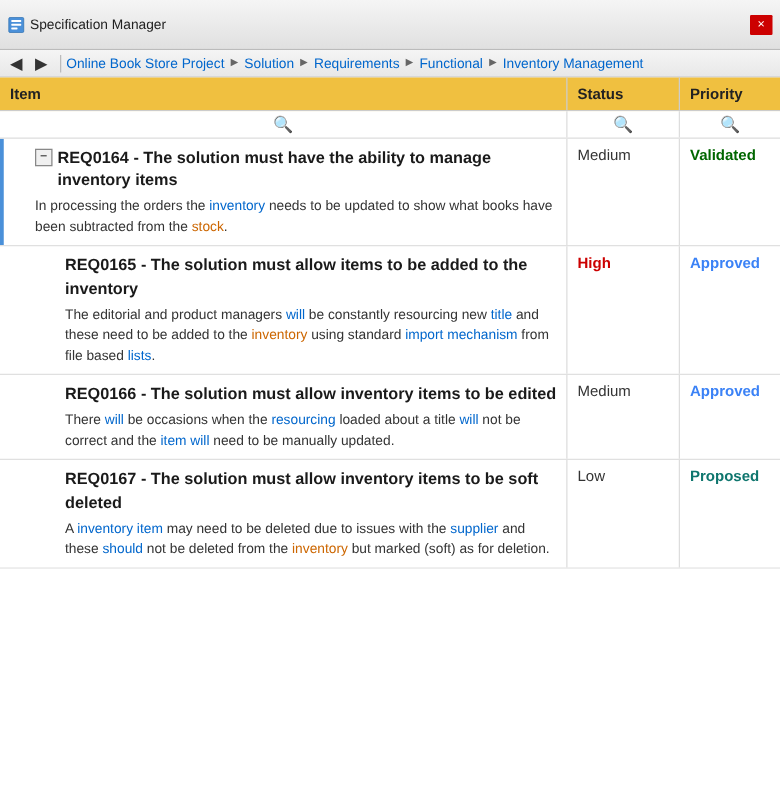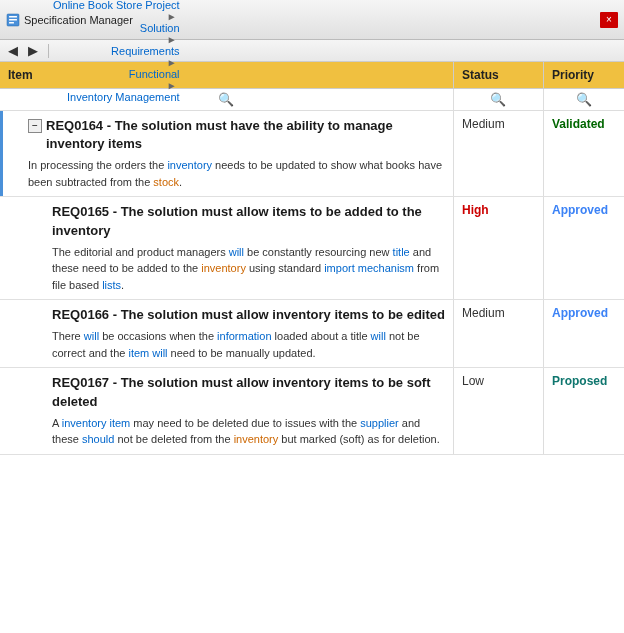--- a/index.html
+++ b/index.html
@@ -28,21 +28,21 @@
       background: linear-gradient(to bottom, #f5f5f5, #e8e8e8);
       border-bottom: 1px solid #ccc;
       padding: 2px 4px; height: 22px;
       font-size: 11px;
     }
     .nav-btn {
       width: 18px; height: 18px; display: flex; align-items: center; justify-content: center;
       cursor: pointer; color: #333; font-size: 13px; margin-right: 2px;
     }
     .nav-separator { width: 1px; height: 14px; background: #bbb; margin: 0 4px; }
-    .breadcrumb { display: flex; align-items: flex-end; color: #0066cc; font-size: 11px; flex-direction: column; }
+    .breadcrumb { display: flex; align-items: center; color: #0066cc; font-size: 11px; }
     .breadcrumb-item { cursor: pointer; }
     .breadcrumb-sep { color: #666; margin: 0 3px; font-size: 10px; }
     .breadcrumb-last { color: #0066cc; }
 
     
     .table-header {
       display: grid;
       grid-template-columns: 1fr 90px 80px;
       background: #f0c040;
       border-bottom: 1px solid #ccc;
@@ -208,21 +208,21 @@
     <div class="req-priority priority-high">High</div>
     <div class="req-status status-approved">Approved</div>
   </div>
 
   <div class="req-row">
     <div class="req-main child">
       <div class="req-title-row">
         <span class="req-title">REQ0166 - The solution must allow inventory items to be edited</span>
       </div>
       <div class="req-desc">
-        <span>There </span><span class="hl-blue">will</span><span> be occasions when the </span><span class="hl-blue">information</span><span> loaded about a title </span><span class="hl-blue">will</span><span> not be correct and the </span><span class="hl-blue">item</span><span> </span><span class="hl-blue">will</span><span> need to be manually updated.</span>
+        <span>There </span><span class="hl-blue">will</span><span> be occasions when the </span><span class="hl-blue">resourcing</span><span> loaded about a title </span><span class="hl-blue">will</span><span> not be correct and the </span><span class="hl-blue">item</span><span> </span><span class="hl-blue">will</span><span> need to be manually updated.</span>
       </div>
     </div>
     <div class="req-priority priority-medium">Medium</div>
     <div class="req-status status-approved">Approved</div>
   </div>
 
   <div class="req-row">
     <div class="req-main child">
       <div class="req-title-row">
         <span class="req-title">REQ0167 - The solution must allow inventory items to be soft deleted</span>

